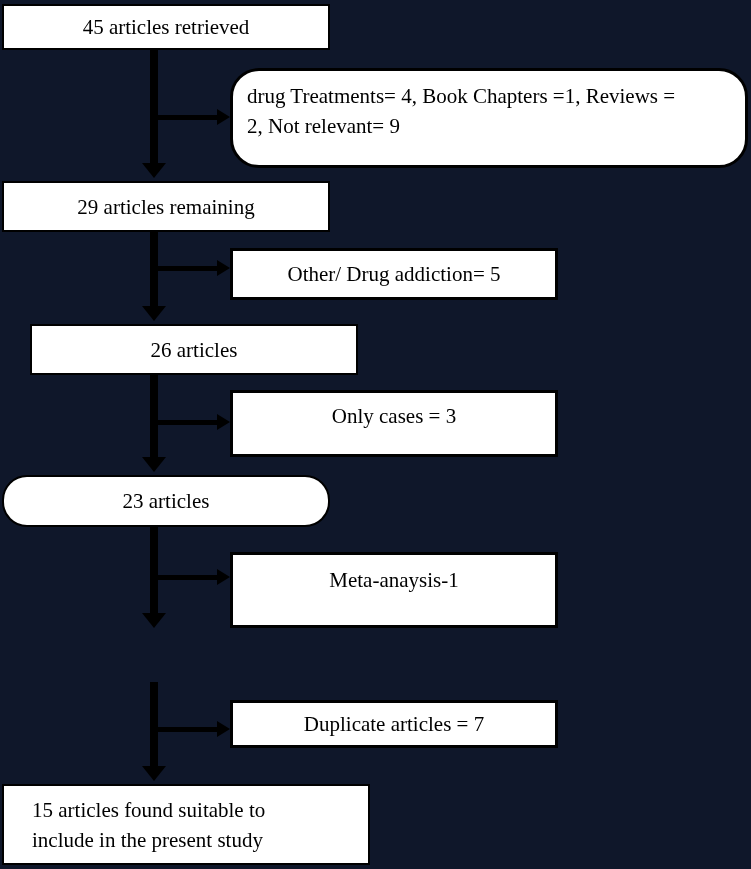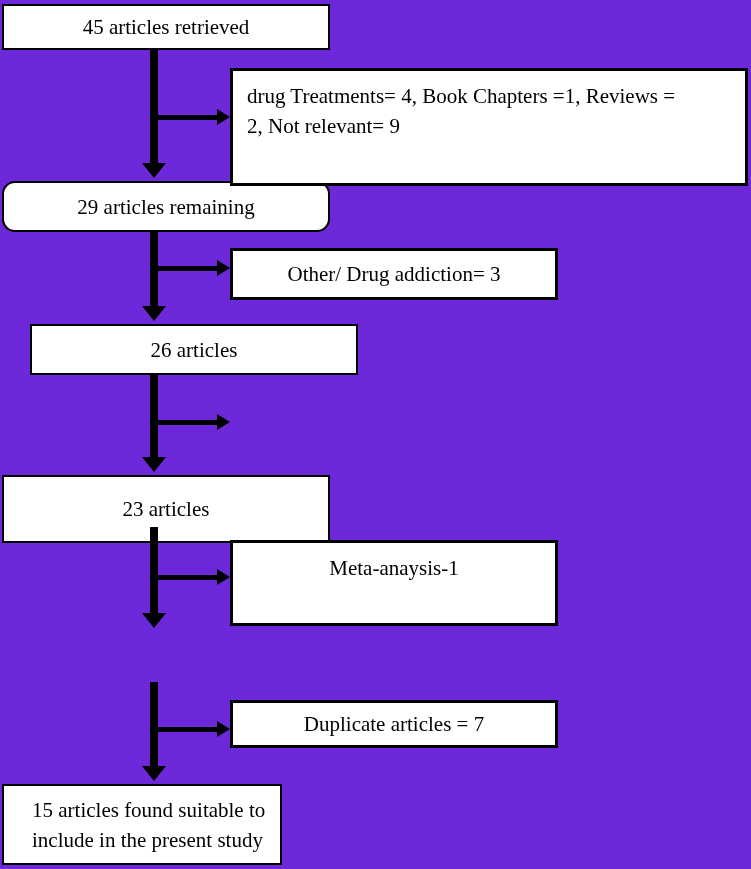--- a/index.html
+++ b/index.html
@@ -4,21 +4,21 @@
 <style>
   html, body {
     margin: 0;
     padding: 0;
     background: #ffffff;
   }
   #stage {
     position: relative;
     width: 751px;
     height: 869px;
-    background: #6d28d9;
+    background: #0f172a;
     font-family: "Liberation Serif", "DejaVu Serif", serif;
     color: #000000;
     overflow: hidden;
   }
   .box {
     position: absolute;
     box-sizing: border-box;
     background: #ffffff;
     border: 2px solid #000000;
     font-size: 21px;
@@ -26,41 +26,42 @@
     display: flex;
     align-items: center;
     justify-content: center;
     text-align: center;
   }
   .side-box {
     border-width: 3px;
   }
   
   .b1 { left: 2px;  top: 4px;   width: 328px; height: 46px; }
-  .b2 { left: 2px;  top: 181px; width: 328px; height: 51px; border-radius: 13px; }
+  .b2 { left: 2px;  top: 181px; width: 328px; height: 51px; }
   .b3 { left: 2px;  top: 324px; width: 328px; height: 51px; margin-left: 28px; }
-  .b4 { left: 2px;  top: 475px; width: 328px; height: 68px; }
+  .b4 { left: 2px;  top: 475px; width: 328px; height: 52px; border-radius: 25px; }
   .b5 { left: 2px;  top: 631px; width: 328px; height: 51px; }
   .b6 {
-    left: 2px; top: 784px; width: 280px; height: 81px;
+    left: 2px; top: 784px; width: 368px; height: 81px;
     justify-content: flex-start; text-align: left;
     padding-left: 28px; padding-right: 6px;
     white-space: pre-line;
   }
   
   .s1 {
-    left: 230px; top: 68px; width: 518px; height: 118px;
+    left: 230px; top: 68px; width: 518px; height: 100px;
     align-items: flex-start; justify-content: flex-start;
     text-align: left; padding: 10px 10px 0 14px;
     white-space: pre-line;
+    border-radius: 29px;
   }
   .s2 { left: 230px; top: 248px; width: 328px; height: 52px; }
   .s3 { left: 230px; top: 390px; width: 328px; height: 67px;
         align-items: flex-start; padding-top: 8px; }
-  .s4 { left: 230px; top: 540px; width: 328px; height: 86px;
+  .s4 { left: 230px; top: 552px; width: 328px; height: 76px;
         align-items: flex-start; padding-top: 10px; }
   .s5 { left: 230px; top: 700px; width: 328px; height: 48px; }
 
   
   .vshaft {
     position: absolute;
     left: 150px;
     width: 8px;
     background: #000000;
   }
@@ -96,21 +97,22 @@
 
   <div class="box b1">45 articles retrieved</div>
   <div class="box b2">29 articles remaining</div>
   <div class="box b3">26 articles</div>
   <div class="box b4">23 articles</div>
   <div class="box b6">15 articles found suitable to
 include in the present study</div>
 
   <div class="box side-box s1">drug Treatments= 4, Book Chapters =1, Reviews =
 2, Not relevant= 9</div>
-  <div class="box side-box s2">Other/ Drug addiction= 3</div>
+  <div class="box side-box s2">Other/ Drug addiction= 5</div>
+  <div class="box side-box s3">Only cases = 3</div>
   <div class="box side-box s4">Meta-anaysis-1</div>
   <div class="box side-box s5">Duplicate articles = 7</div>
 
   <div class="vshaft" style="top:50px;  height:113px;"></div>
   <div class="vhead" style="top:163px;"></div>
 
   <div class="vshaft" style="top:232px; height:74px;"></div>
   <div class="vhead" style="top:306px;"></div>
 
   <div class="vshaft" style="top:375px; height:82px;"></div>

